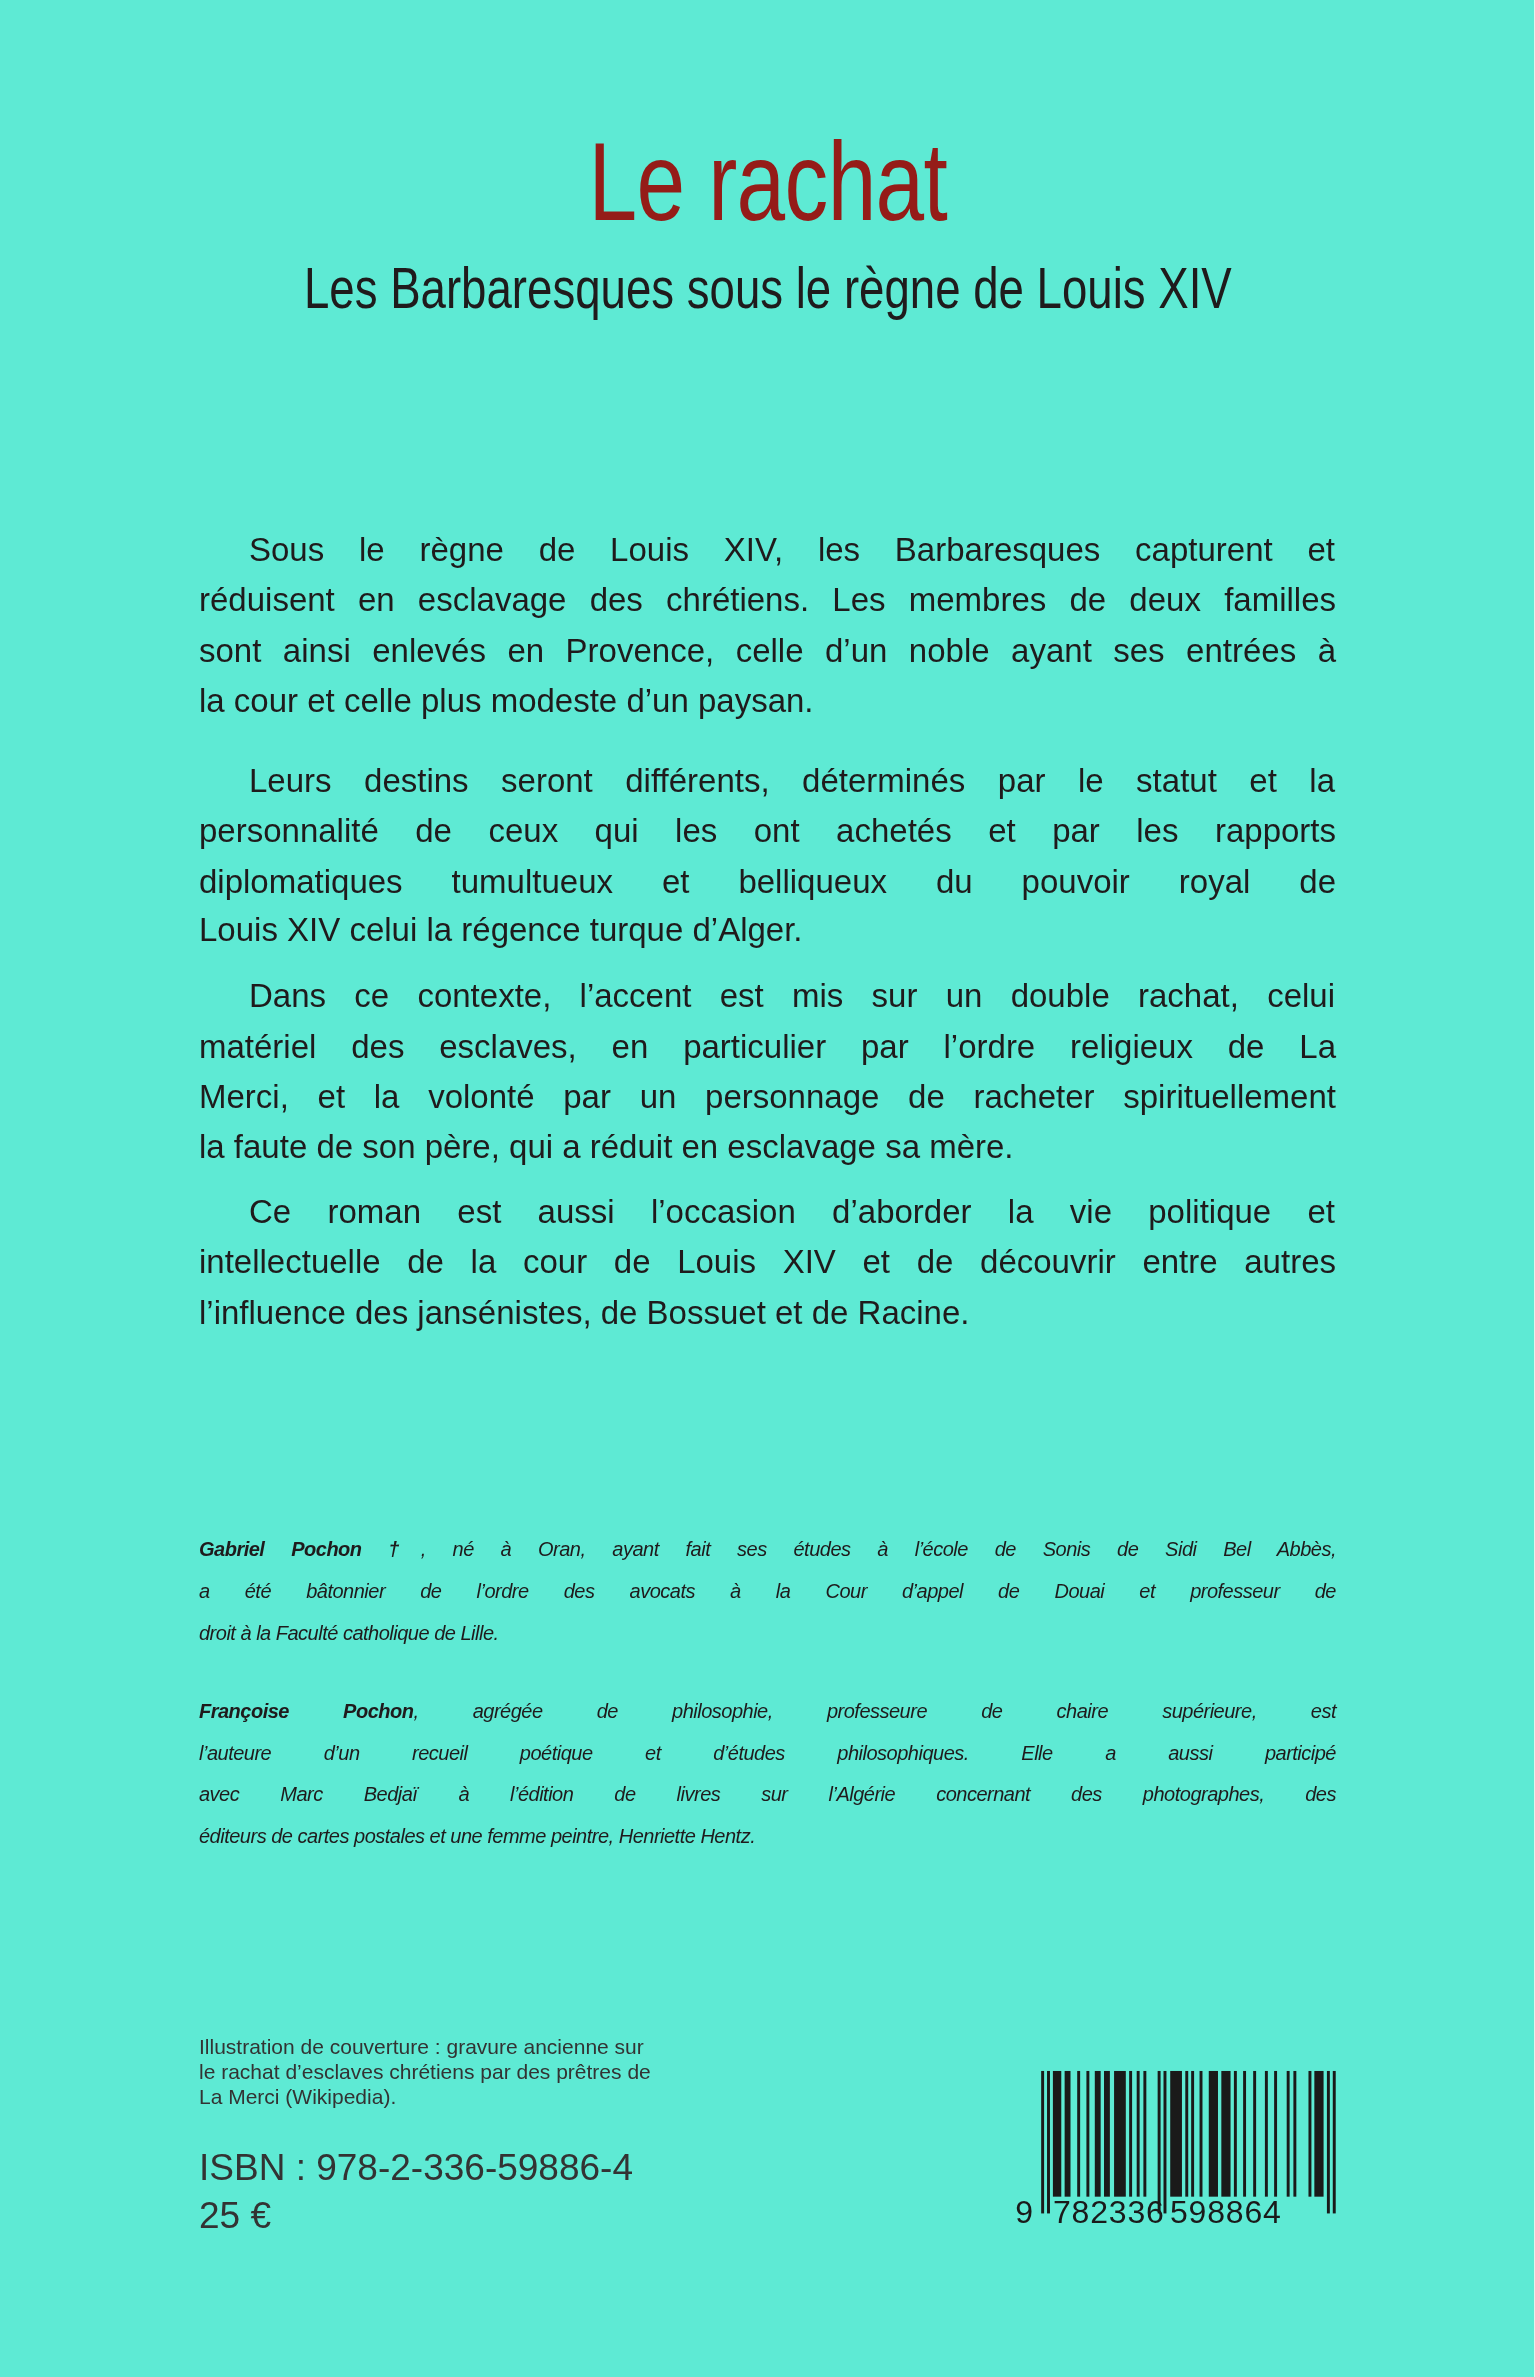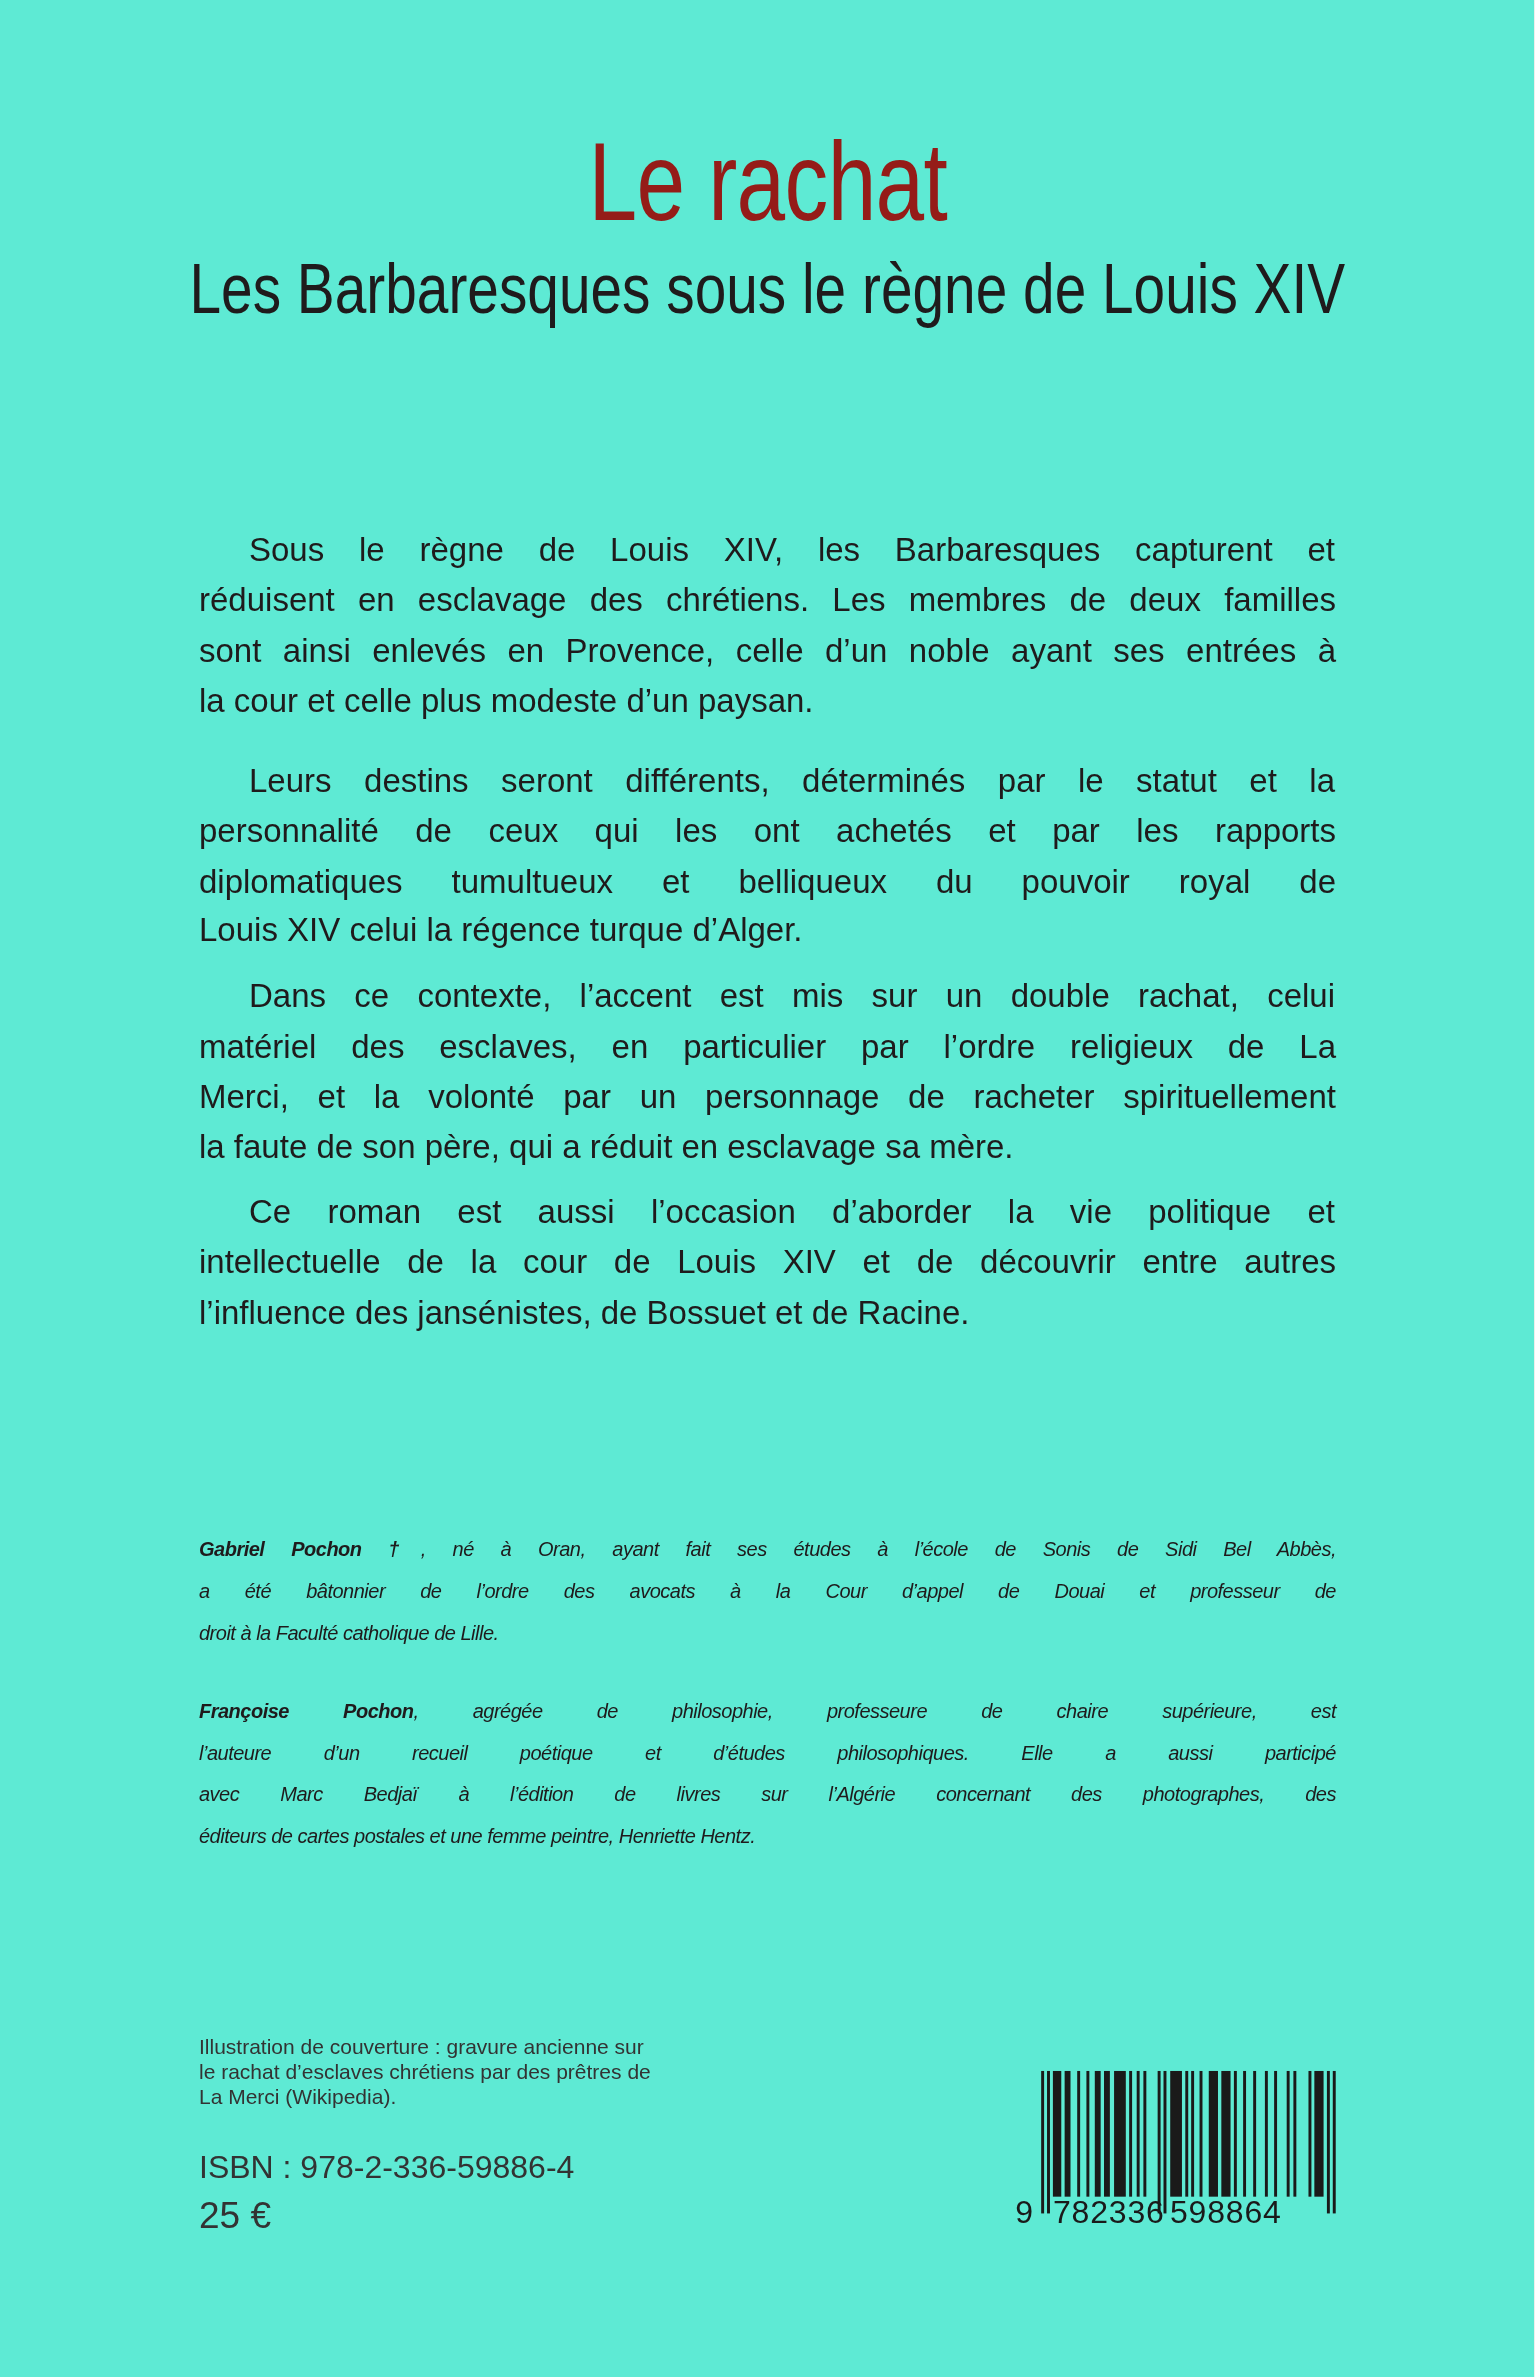--- a/index.html
+++ b/index.html
@@ -1,34 +1,34 @@
 <!DOCTYPE html>
 <html style="font-size:13.4px"><head>
 <meta charset="utf-8">
 <style>
   html, body { margin: 0; padding: 0; background: #ffffff; }
   body { width: 1535px; height: 2377px; position: relative; overflow: hidden; color: #1f1b1c; }
   .page { position: absolute; left: 0; top: 0; width: 1535px; height: 2377px; background: #5eead4; border-right: 1.7px solid #efedea; box-sizing: border-box; }
   .title { position: absolute; left: 0; width: 1535px; top: 126px; text-align: center; font-family: "Liberation Sans", sans-serif; font-size: 112px; line-height: 112px; color: #951c18; letter-spacing: -0.8px; }
   .title span { display: inline-block; transform: scaleX(0.78); transform-origin: center; }
-  .subtitle { position: absolute; left: 0; width: 1535px; top: 255px; text-align: center; font-family: "Liberation Sans", sans-serif; font-size: 71px; line-height: 67px; color: #1f1b1c; }
+  .subtitle { position: absolute; left: 0; width: 1535px; top: 255px; text-align: center; font-family: "Liberation Sans", sans-serif; font-size: 57px; line-height: 67px; color: #1f1b1c; }
   .subtitle span { display: inline-block; transform: scaleX(0.80); transform-origin: center; white-space: nowrap; }
 
   .blurb { position: absolute; left: 199px; width: 1137px; top: 0; }
   .line { position: absolute; left: 0; width: 1137px; height: 50px; font-family: "Liberation Sans", sans-serif; font-size: 33px; line-height: 50px; white-space: nowrap; text-align: justify; text-align-last: justify; color: #1f1b1c; }
   .line.indent { left: 50px; width: 1086px; }
   .line.last { text-align-last: left; }
 
   .bio-line { position: absolute; left: 199px; width: 1137px; height: 42px; font-family: "Liberation Sans", sans-serif; font-style: italic; font-size: 20px; line-height: 42px; white-space: nowrap; text-align: justify; text-align-last: justify; color: #1f1b1c; letter-spacing: -0.5px; }
   .bio-line.last { text-align-last: left; }
   .bio-line b { font-weight: bold; }
 
   .credit { position: absolute; left: 199px; top: 2034px; width: 436px; font-family: "Liberation Sans", sans-serif; font-size: 21px; line-height: 25px; color: #333; }
   .credit div { white-space: nowrap; }
-  .isbn { position: absolute; left: 199px; top: 2149px; font-family: "Liberation Sans", sans-serif; font-size: 32px; line-height: 37px; color: #333; white-space: nowrap; }
+  .isbn { position: absolute; left: 199px; top: 2149px; font-family: "Liberation Sans", sans-serif; font-size: 37px; line-height: 37px; color: #333; white-space: nowrap; }
   .price { position: absolute; left: 199px; top: 2195px; font-family: "Liberation Sans", sans-serif; font-size: 37px; line-height: 42px; color: #333; white-space: nowrap; }
 
   .barcode { position: absolute; left: 1011px; top: 2069px; width: 331px; height: 164px; }
   .barcode svg { display: block; }
 </style>
 </head>
 <body>
 
 <div class="page">
 

